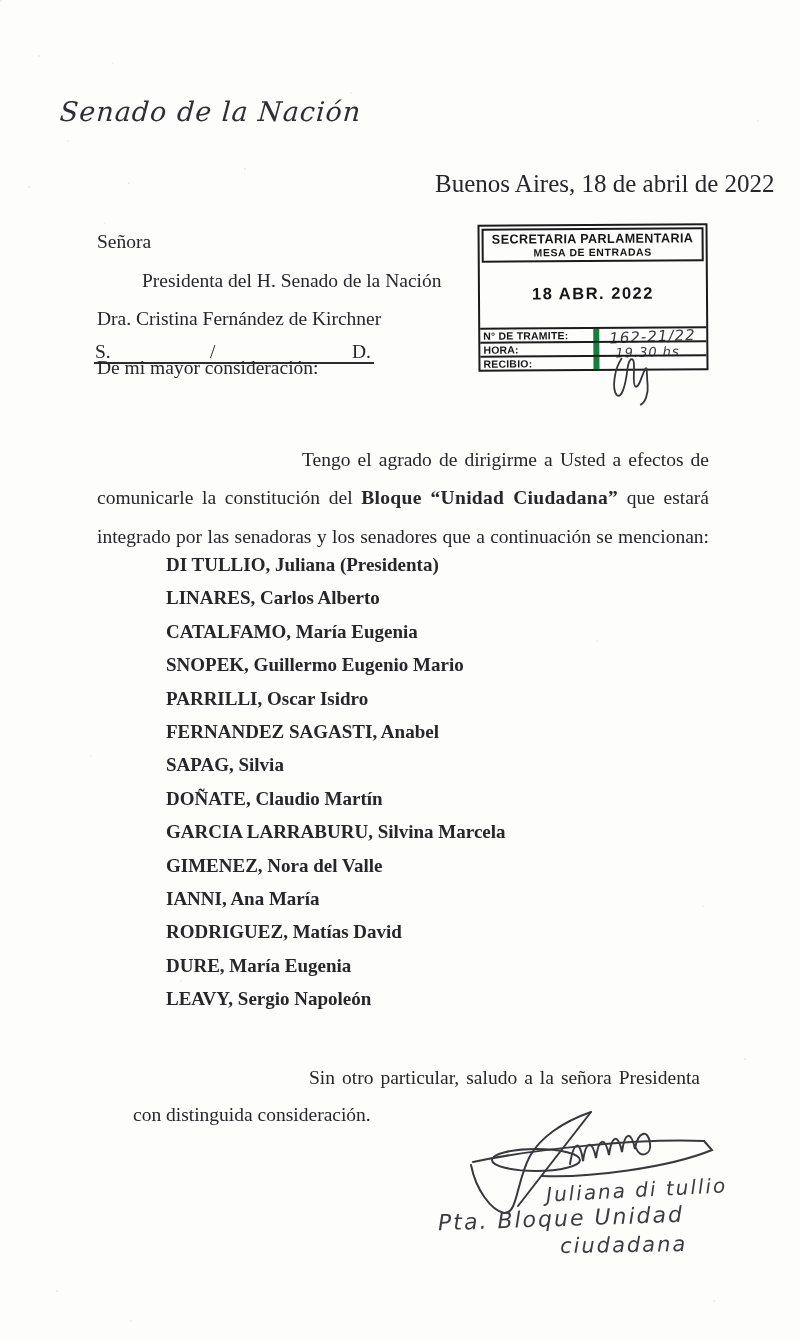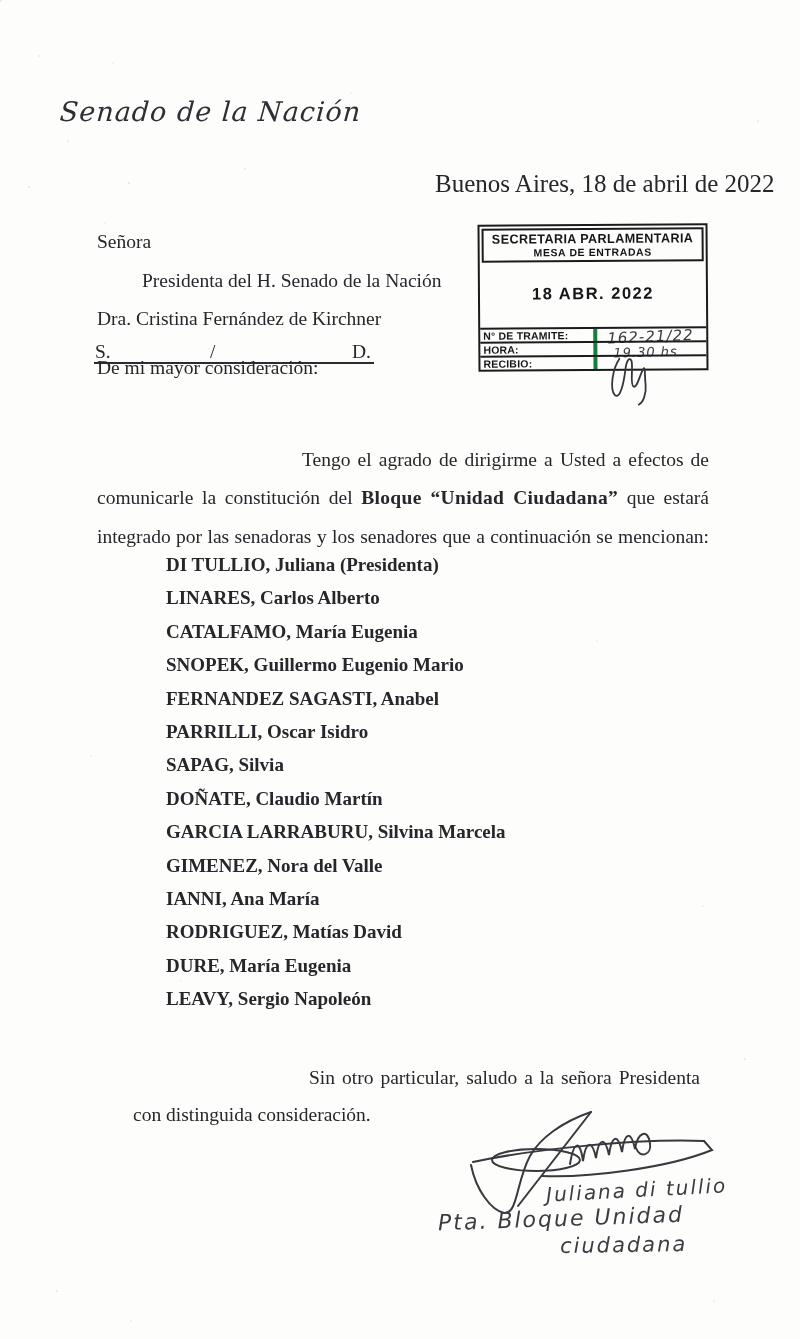--- a/index.html
+++ b/index.html
@@ -39,21 +39,21 @@
     font-family:"Liberation Sans",sans-serif;
     transform:rotate(-0.4deg);
   }
   .stamp-header{margin:2px 2px 0 2px;border:2px solid #1b1b1e;text-align:center;padding:1px 0 2px;}
   .stamp-title{font-size:13px;font-weight:bold;letter-spacing:.4px;transform:scaleX(.97);white-space:nowrap;}
   .stamp-subtitle{font-size:10.5px;font-weight:bold;letter-spacing:.6px;}
   .stamp-date{margin-top:22px;text-align:center;font-size:16.5px;font-weight:bold;letter-spacing:1.5px;}
   .stamp-rows{position:absolute;left:0;right:0;bottom:0;}
   .stamp-row{display:flex;border-top:2px solid #1b1b1e;height:12px;align-items:center;position:relative;overflow:visible;}
   .stamp-row .lbl{width:110px;padding-left:3px;font-size:10.5px;font-weight:bold;letter-spacing:.2px;
-    border-right:4px solid #15803d;height:100%;display:flex;align-items:center;white-space:nowrap;}
+    border-right:6px solid #15803d;height:100%;display:flex;align-items:center;white-space:nowrap;}
   .stamp-row .val{flex:1;position:relative;overflow:visible;}
   .hand{font-family:"DejaVu Sans",sans-serif;font-style:italic;color:#3a3a40;}
   .tramite-val{position:absolute;top:-7px;left:10px;font-size:15px;transform:rotate(-2deg);letter-spacing:1px;white-space:nowrap;}
   .hora-val{position:absolute;top:-4px;left:16px;font-size:13px;transform:rotate(-1deg);letter-spacing:1px;white-space:nowrap;}
   .recibio-sign{position:absolute;left:8px;top:-8px;overflow:visible;}
 
   
   .r-line{position:absolute;left:97px;font-size:19.5px;}
   .r1{top:231px;} .r2{top:270px;margin-left:45px;} .r3{top:308px;}
   .sd-line{position:absolute;left:94px;top:336px;width:280px;height:26px;
@@ -134,22 +134,22 @@
   </div>
   <div class="greeting">De mi mayor consideración:</div>
 
   <p class="body-par"><span>Tengo el agrado de dirigirme a Usted a efectos de comunicarle la constitución del </span><b>Bloque “Unidad Ciudadana”</b><span> que estará integrado por las senadoras y los senadores que a continuación se mencionan:</span></p>
 
   <div class="senators">
       <div class="senator-item">DI TULLIO, Juliana (Presidenta)</div>
       <div class="senator-item">LINARES, Carlos Alberto</div>
       <div class="senator-item">CATALFAMO, María Eugenia</div>
       <div class="senator-item">SNOPEK, Guillermo Eugenio Mario</div>
+      <div class="senator-item">PARRILLI, Oscar Isidro</div>
       <div class="senator-item">FERNANDEZ SAGASTI, Anabel</div>
-      <div class="senator-item">PARRILLI, Oscar Isidro</div>
       <div class="senator-item">SAPAG, Silvia</div>
       <div class="senator-item">DOÑATE, Claudio Martín</div>
       <div class="senator-item">GARCIA LARRABURU, Silvina Marcela</div>
       <div class="senator-item">GIMENEZ, Nora del Valle</div>
       <div class="senator-item">IANNI, Ana María</div>
       <div class="senator-item">RODRIGUEZ, Matías David</div>
       <div class="senator-item">DURE, María Eugenia</div>
       <div class="senator-item">LEAVY, Sergio Napoleón</div>
     </div>
 

